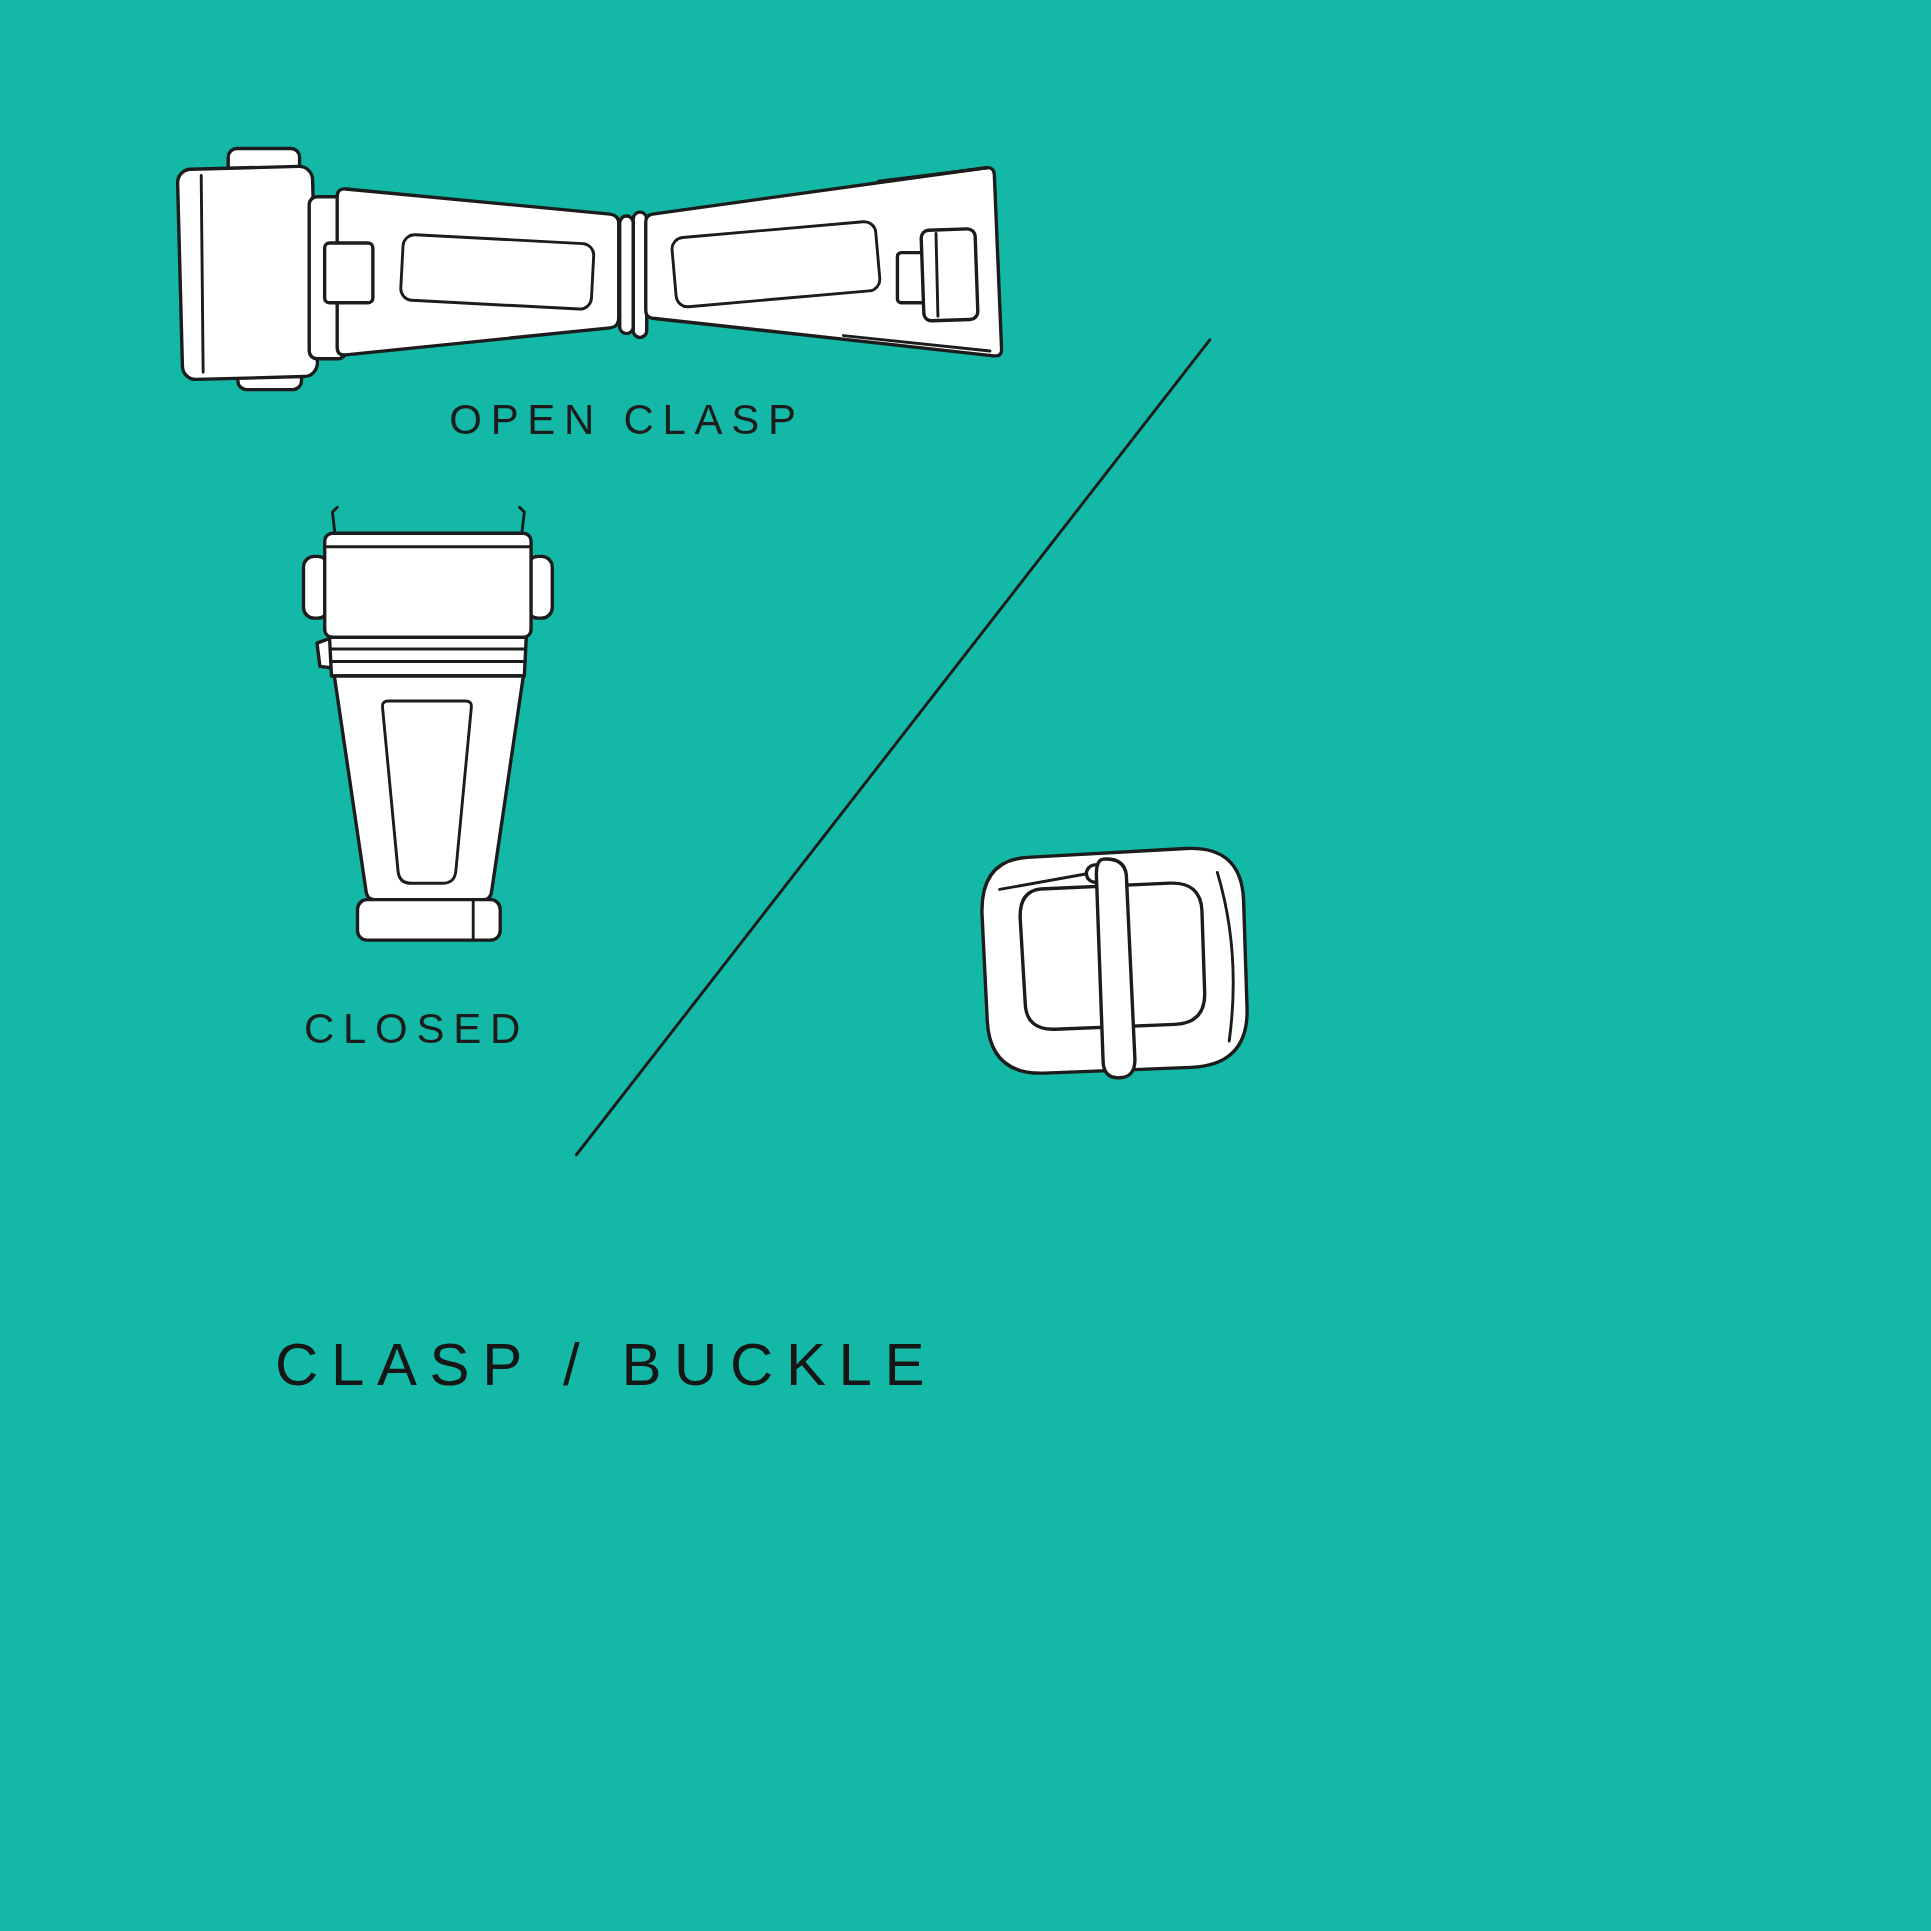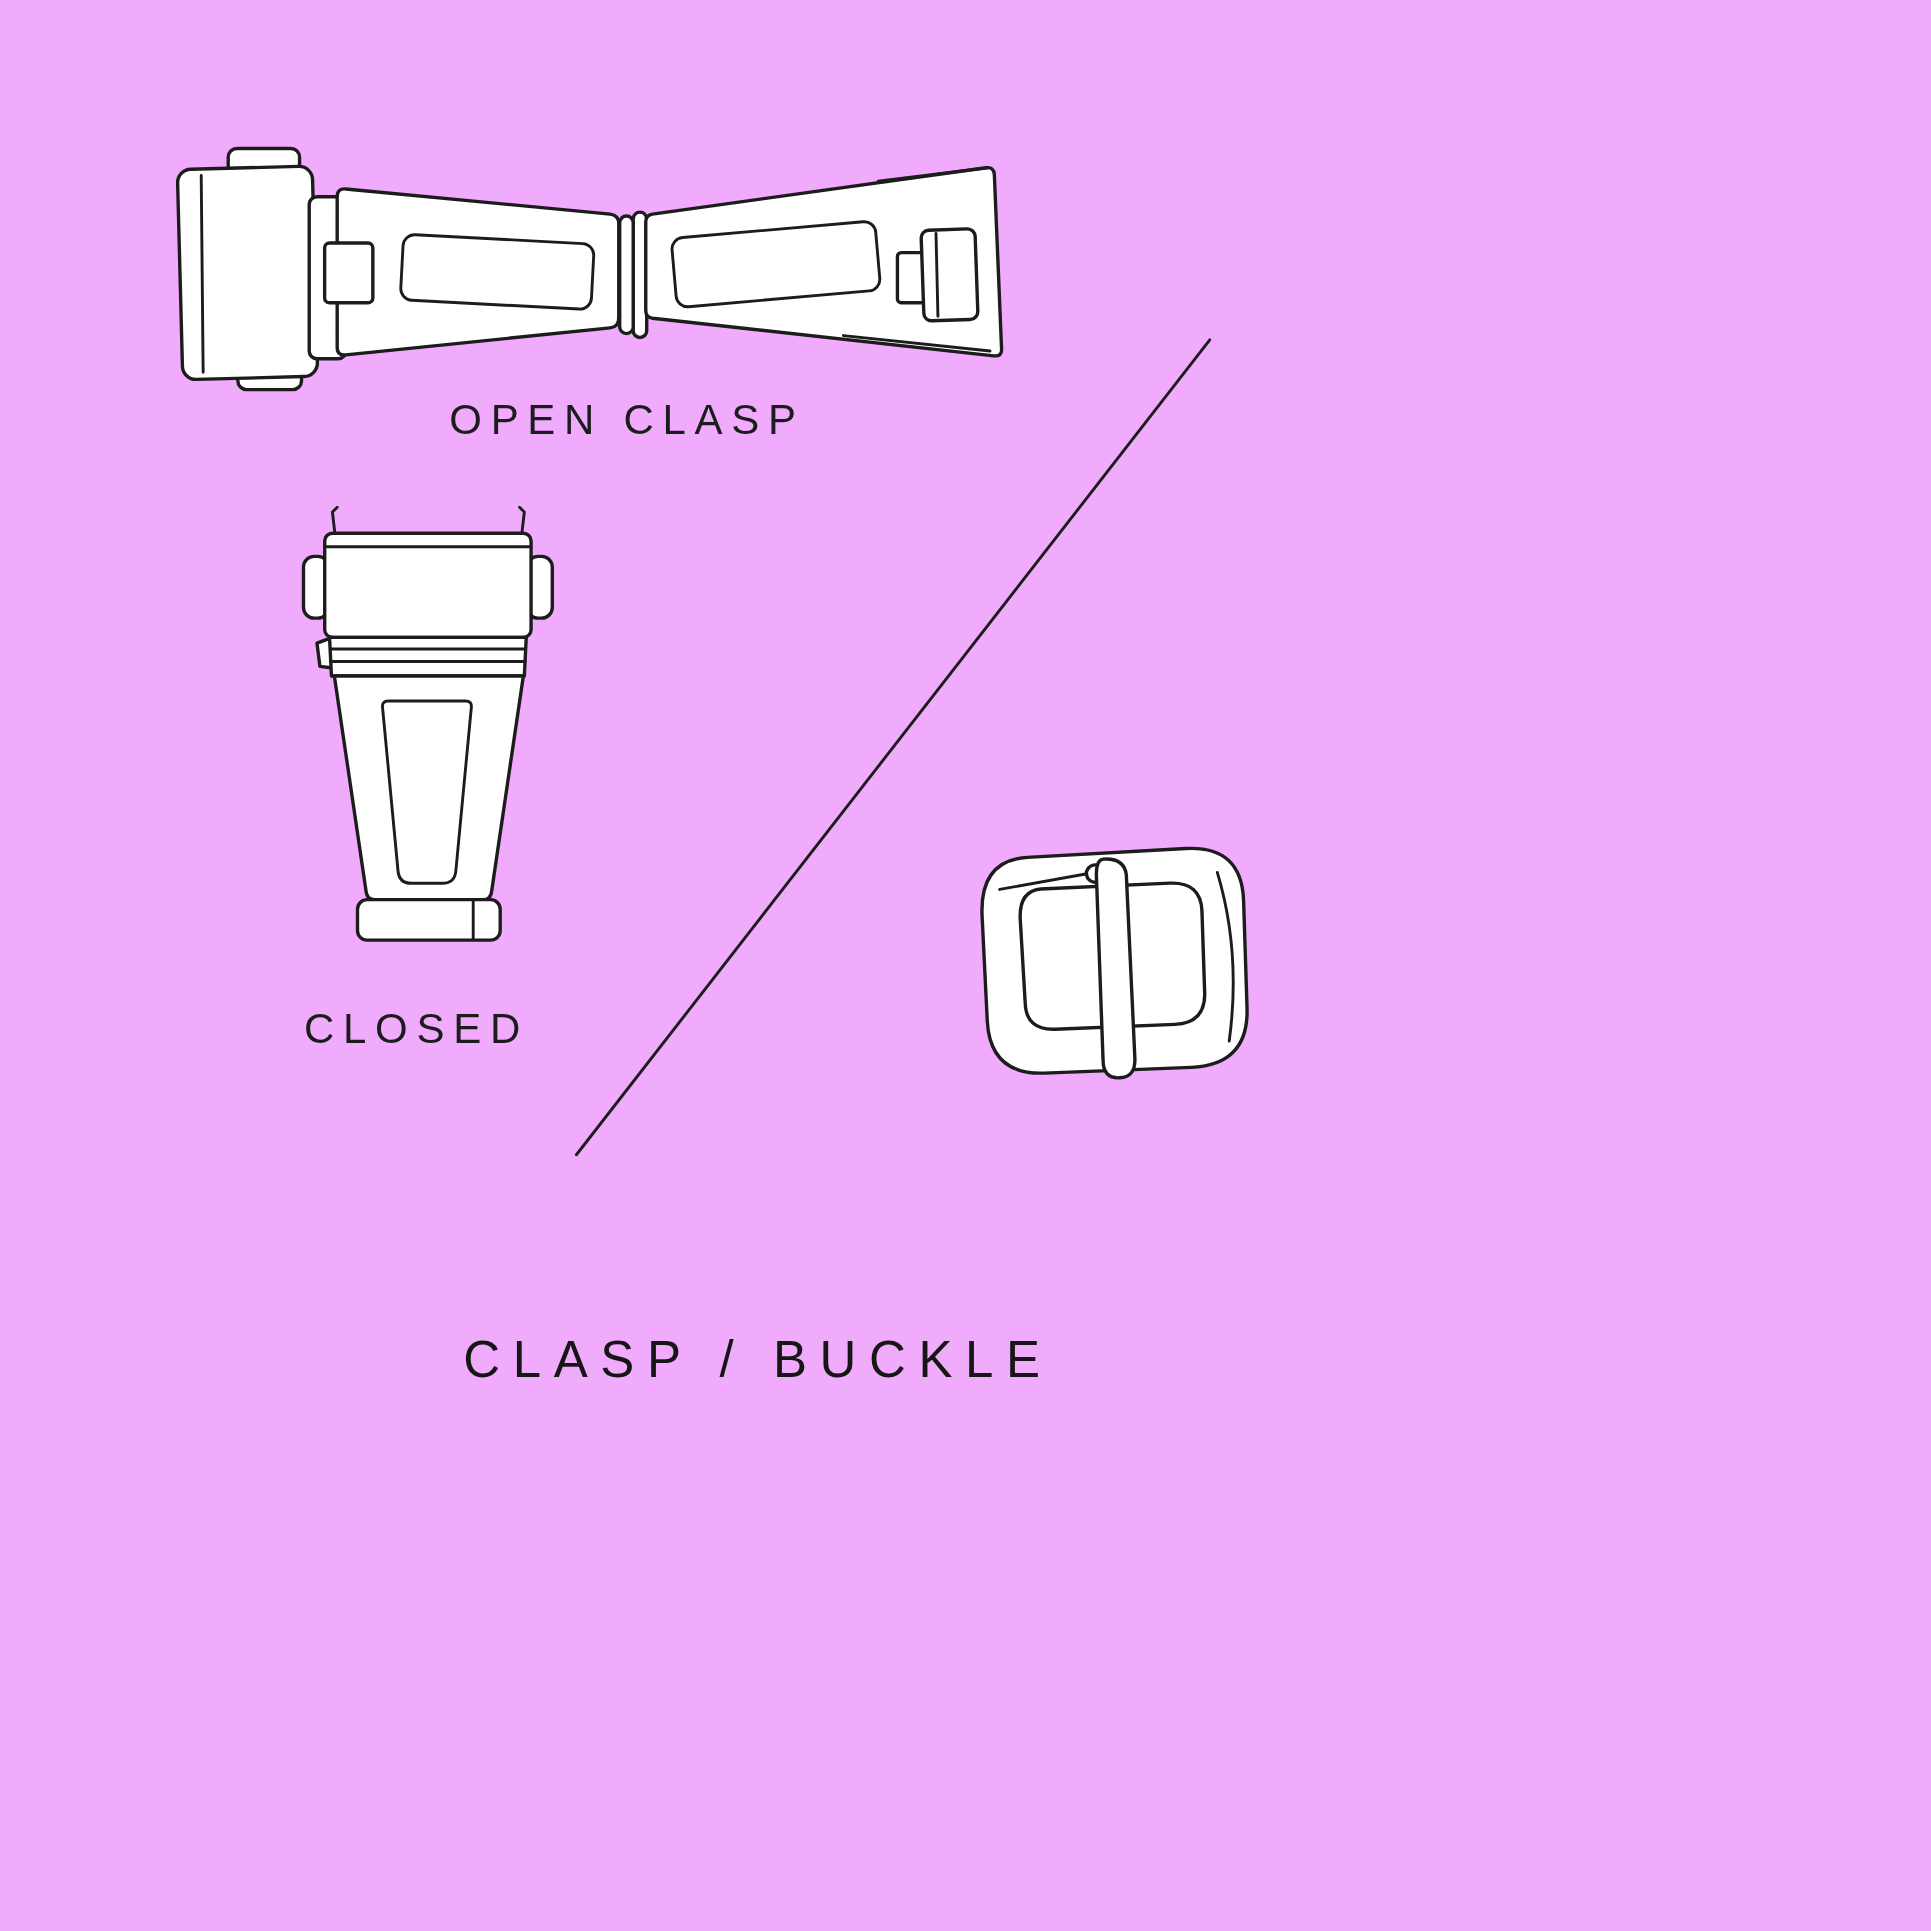--- a/index.html
+++ b/index.html
@@ -5,21 +5,21 @@
   * { margin: 0; padding: 0; box-sizing: border-box; }
   html, body { background: #ffffff; }
   body {
     width: 1931px; height: 1931px;
     font-family: "Liberation Sans", sans-serif;
     position: relative;
   }
   .canvas {
     position: relative;
     width: 1931px; height: 1931px;
-    background: #f0abfc;
+    background: #14b8a6;
     overflow: hidden;
   }
   .fig { position: absolute; }
   .shape {
     fill: #ffffff;
     stroke: #1c1c1c;
     stroke-width: 3.5;
     stroke-linejoin: round;
     stroke-linecap: round;
   }
@@ -35,24 +35,24 @@
     color: #1c1c1c;
     font-size: 42px;
     font-weight: 400;
     letter-spacing: 8.7px;
     text-align: center;
     white-space: nowrap;
   }
   .title {
     position: absolute;
     color: #161616;
-    font-size: 51px;
+    font-size: 60px;
     font-weight: 500;
     letter-spacing: 12.6px;
-    text-align: center;
+    text-align: left;
     white-space: nowrap;
   }
 </style>
 </head>
 <body>
 
 <div class="canvas">
 
   <svg class="fig" style="left:164px; top:135px;" width="869" height="270" viewBox="0 0 900 280">
     <g>

